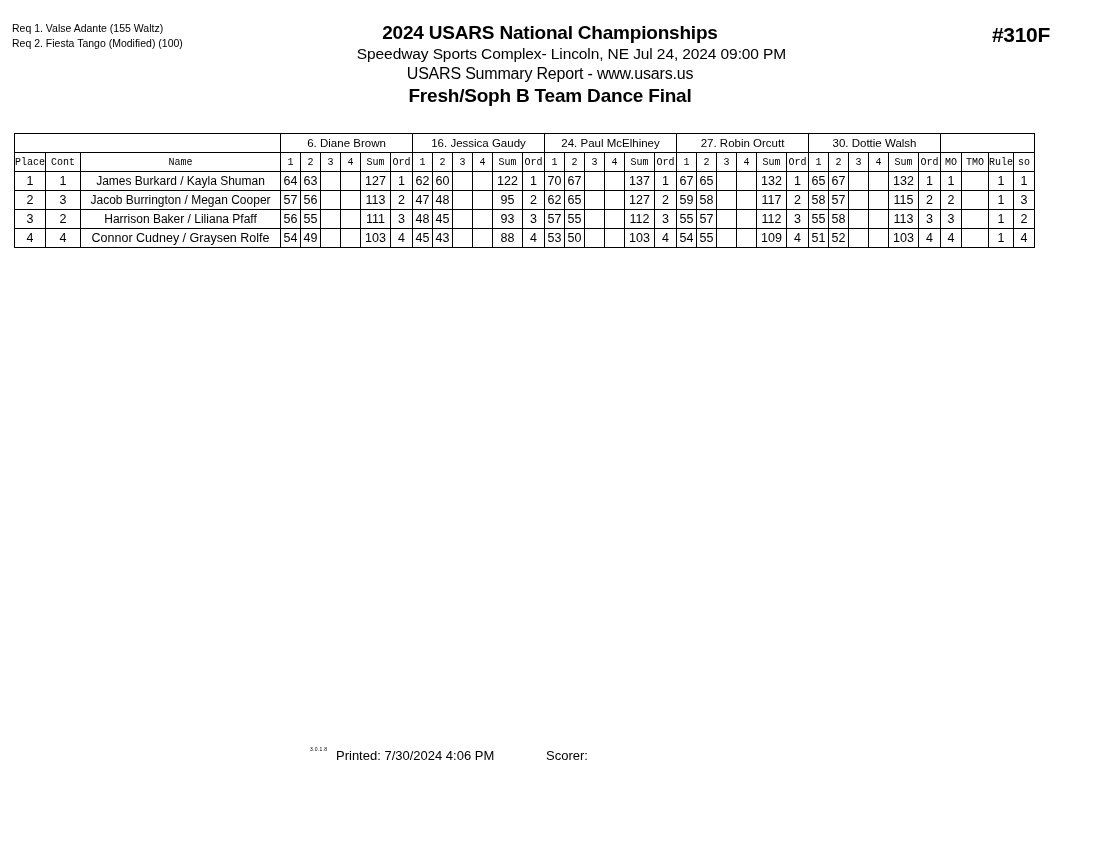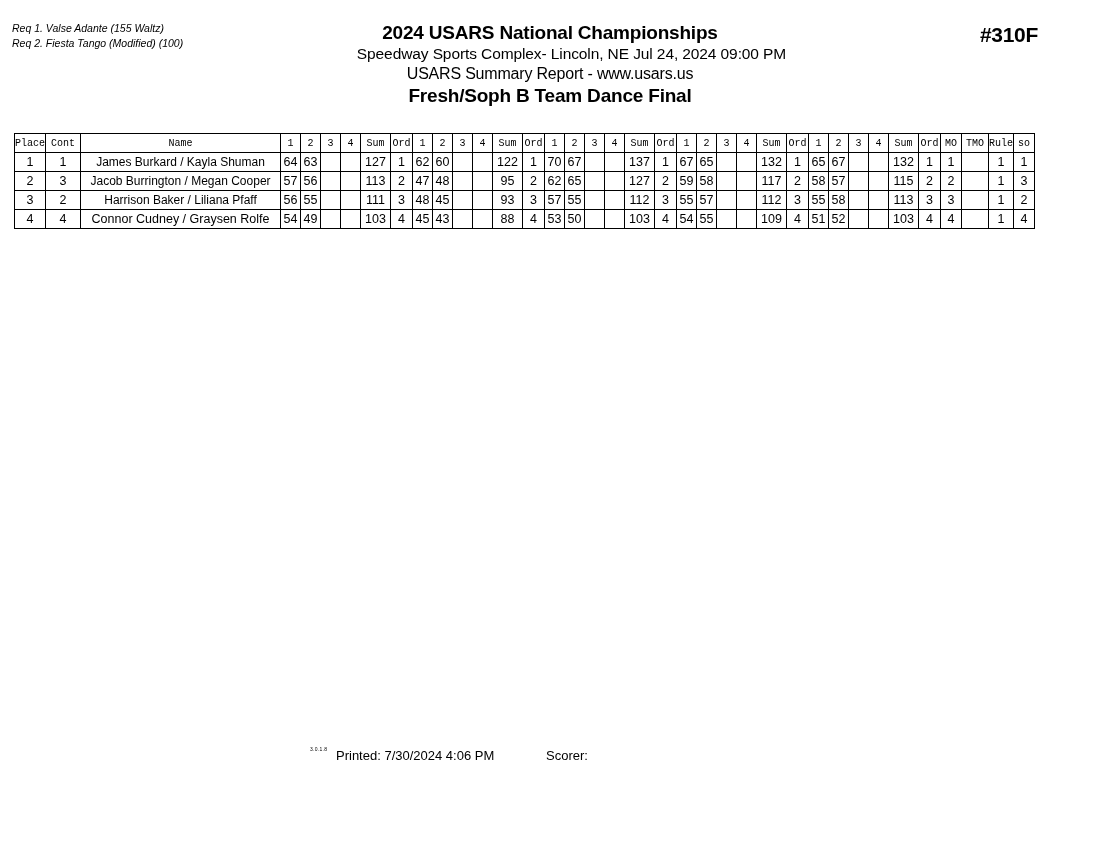--- a/index.html
+++ b/index.html
@@ -18,21 +18,21 @@
 
   
   #req-block {
     position: absolute;
     left: 12px;
     top: 21px;
     font-size: 10.5px;
     line-height: 14.5px;
     white-space: nowrap;
   }
-  .req-line { display: block; font-style: italic; }
+  .req-line { display: block; }
 
   
   #header-block {
     position: absolute;
     left: 0;
     top: 22px;
     width: 1100px;
     text-align: center;
   }
   #event-title {
@@ -55,21 +55,21 @@
   }
   #report-line {
     font-size: 16px;
     line-height: 21px;
     letter-spacing: -0.2px;
   }
 
   
   #event-number {
     position: absolute;
-    right: 62px;
+    right: 50px;
     top: 23px;
     font-size: 21px;
     font-weight: bold;
     letter-spacing: -0.3px;
   }
 
   
   #scoresheet {
     position: absolute;
     left: 14px;
@@ -224,20 +224,29 @@
       <col style="width:20px">
       <col style="width:30px">
       <col style="width:22px">
     <col style="width:21px">
       <col style="width:27px">
       <col style="width:24px">
       <col style="width:21px">
   </colgroup>
   <tbody>
 
+    <tr>
+      <td class="blank-top" colspan="3"></td>
+      <td class="judge-caption" colspan="6">6.   Diane Brown</td>
+      <td class="judge-caption" colspan="6">16.  Jessica Gaudy</td>
+      <td class="judge-caption" colspan="6">24.  Paul McElhiney</td>
+      <td class="judge-caption" colspan="6">27.  Robin Orcutt</td>
+      <td class="judge-caption" colspan="6">30.  Dottie Walsh</td>
+      <td class="judge-caption-spacer" colspan="4"></td>
+    </tr>
 
     <tr class="col-head">
       <td class="h-place">Place</td>
       <td class="h-cont">Cont</td>
       <td class="h-name">Name</td>
 
       <td>1</td>
       <td>2</td>
       <td>3</td>
       <td>4</td>

